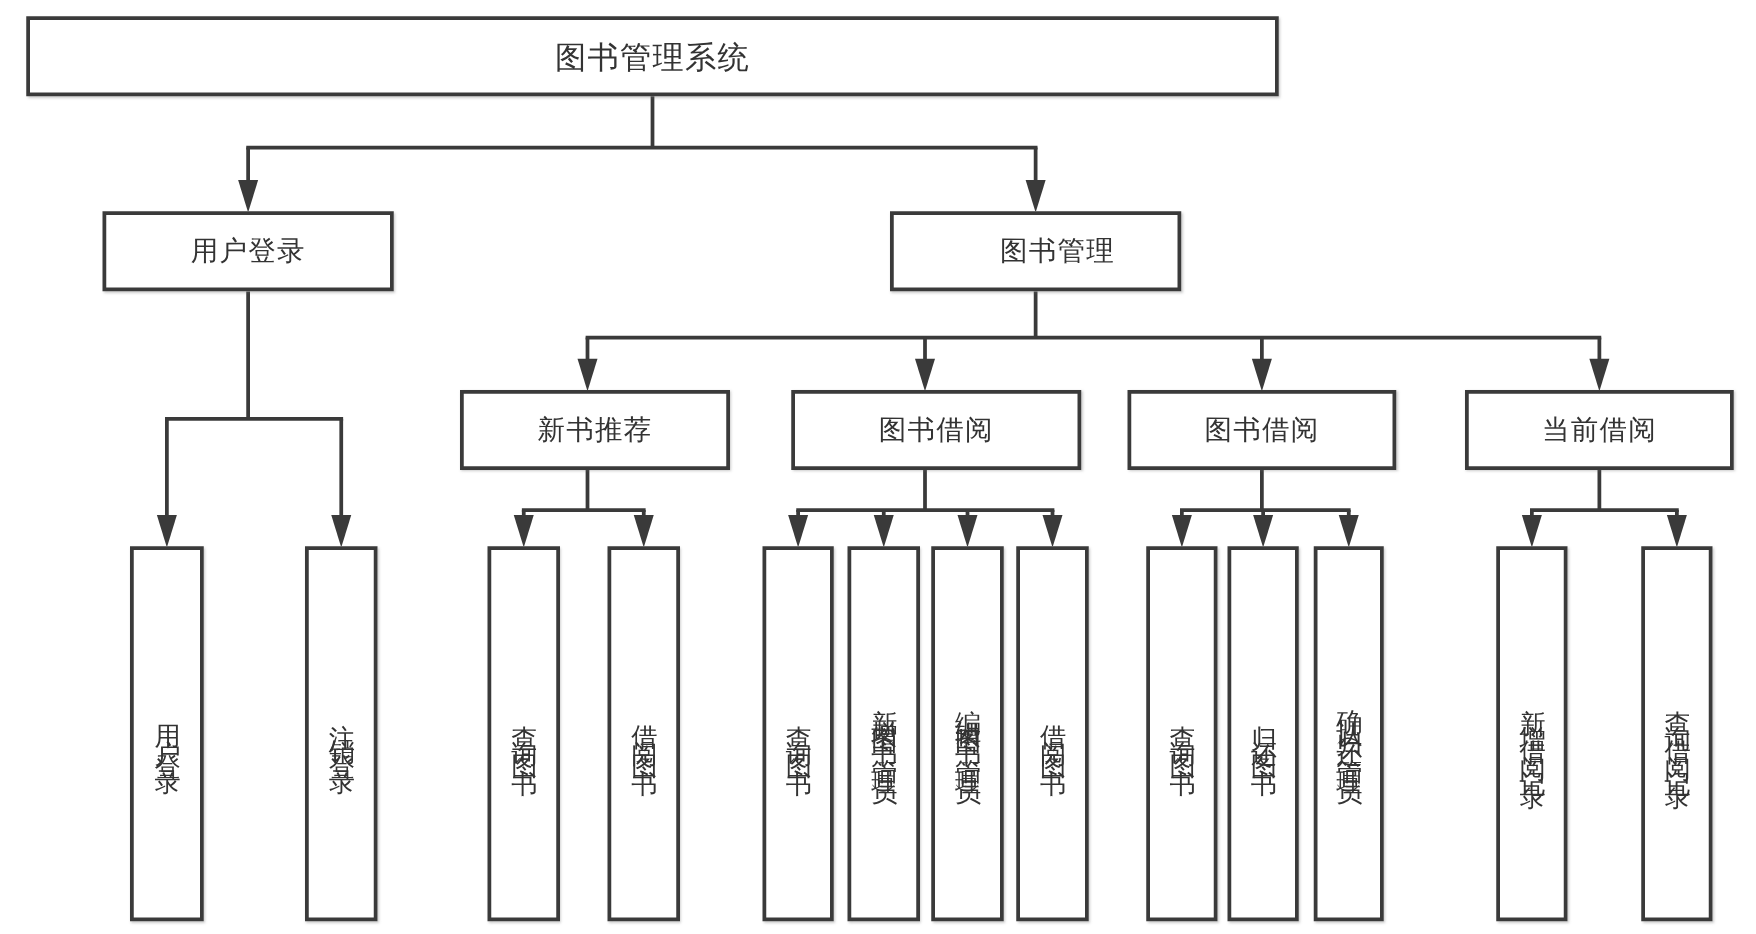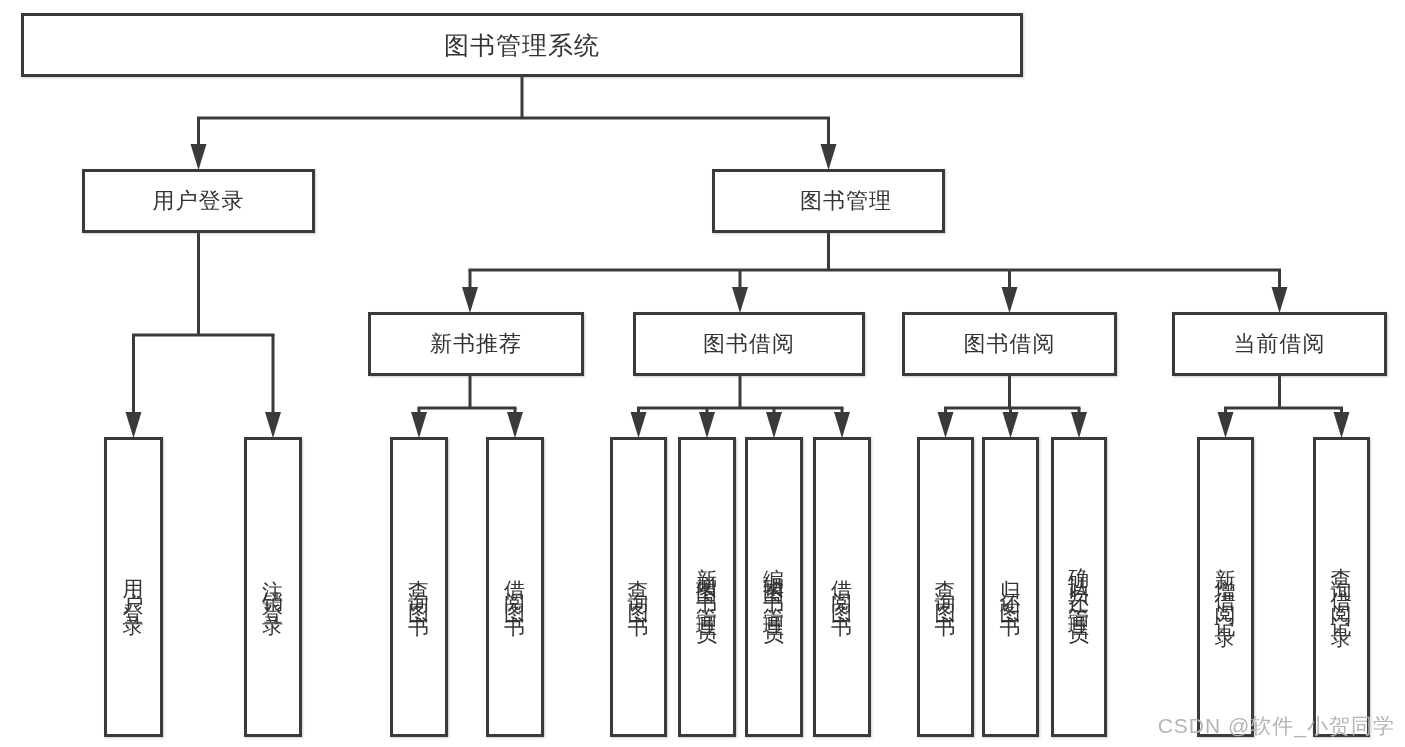--- a/index.html
+++ b/index.html
@@ -172,14 +172,13 @@
       <div class="node hbox" style="left: 1172px; top: 312px; width: 215px; height: 64px;">
         <span>当前借阅</span>
       </div>
       <div class="node vbox" style="left: 1197px; top: 437px; width: 57px; height: 300px; letter-spacing: 12px;">
         <span>新增借阅记录</span>
       </div>
       <div class="node vbox" style="left: 1313px; top: 437px; width: 57px; height: 300px; letter-spacing: 12px;">
         <span>查询借阅记录</span>
       </div>
     </div>
-  <div class="watermark">CSDN @软件_小贺同学</div>
 </div>
 
 </body></html>

